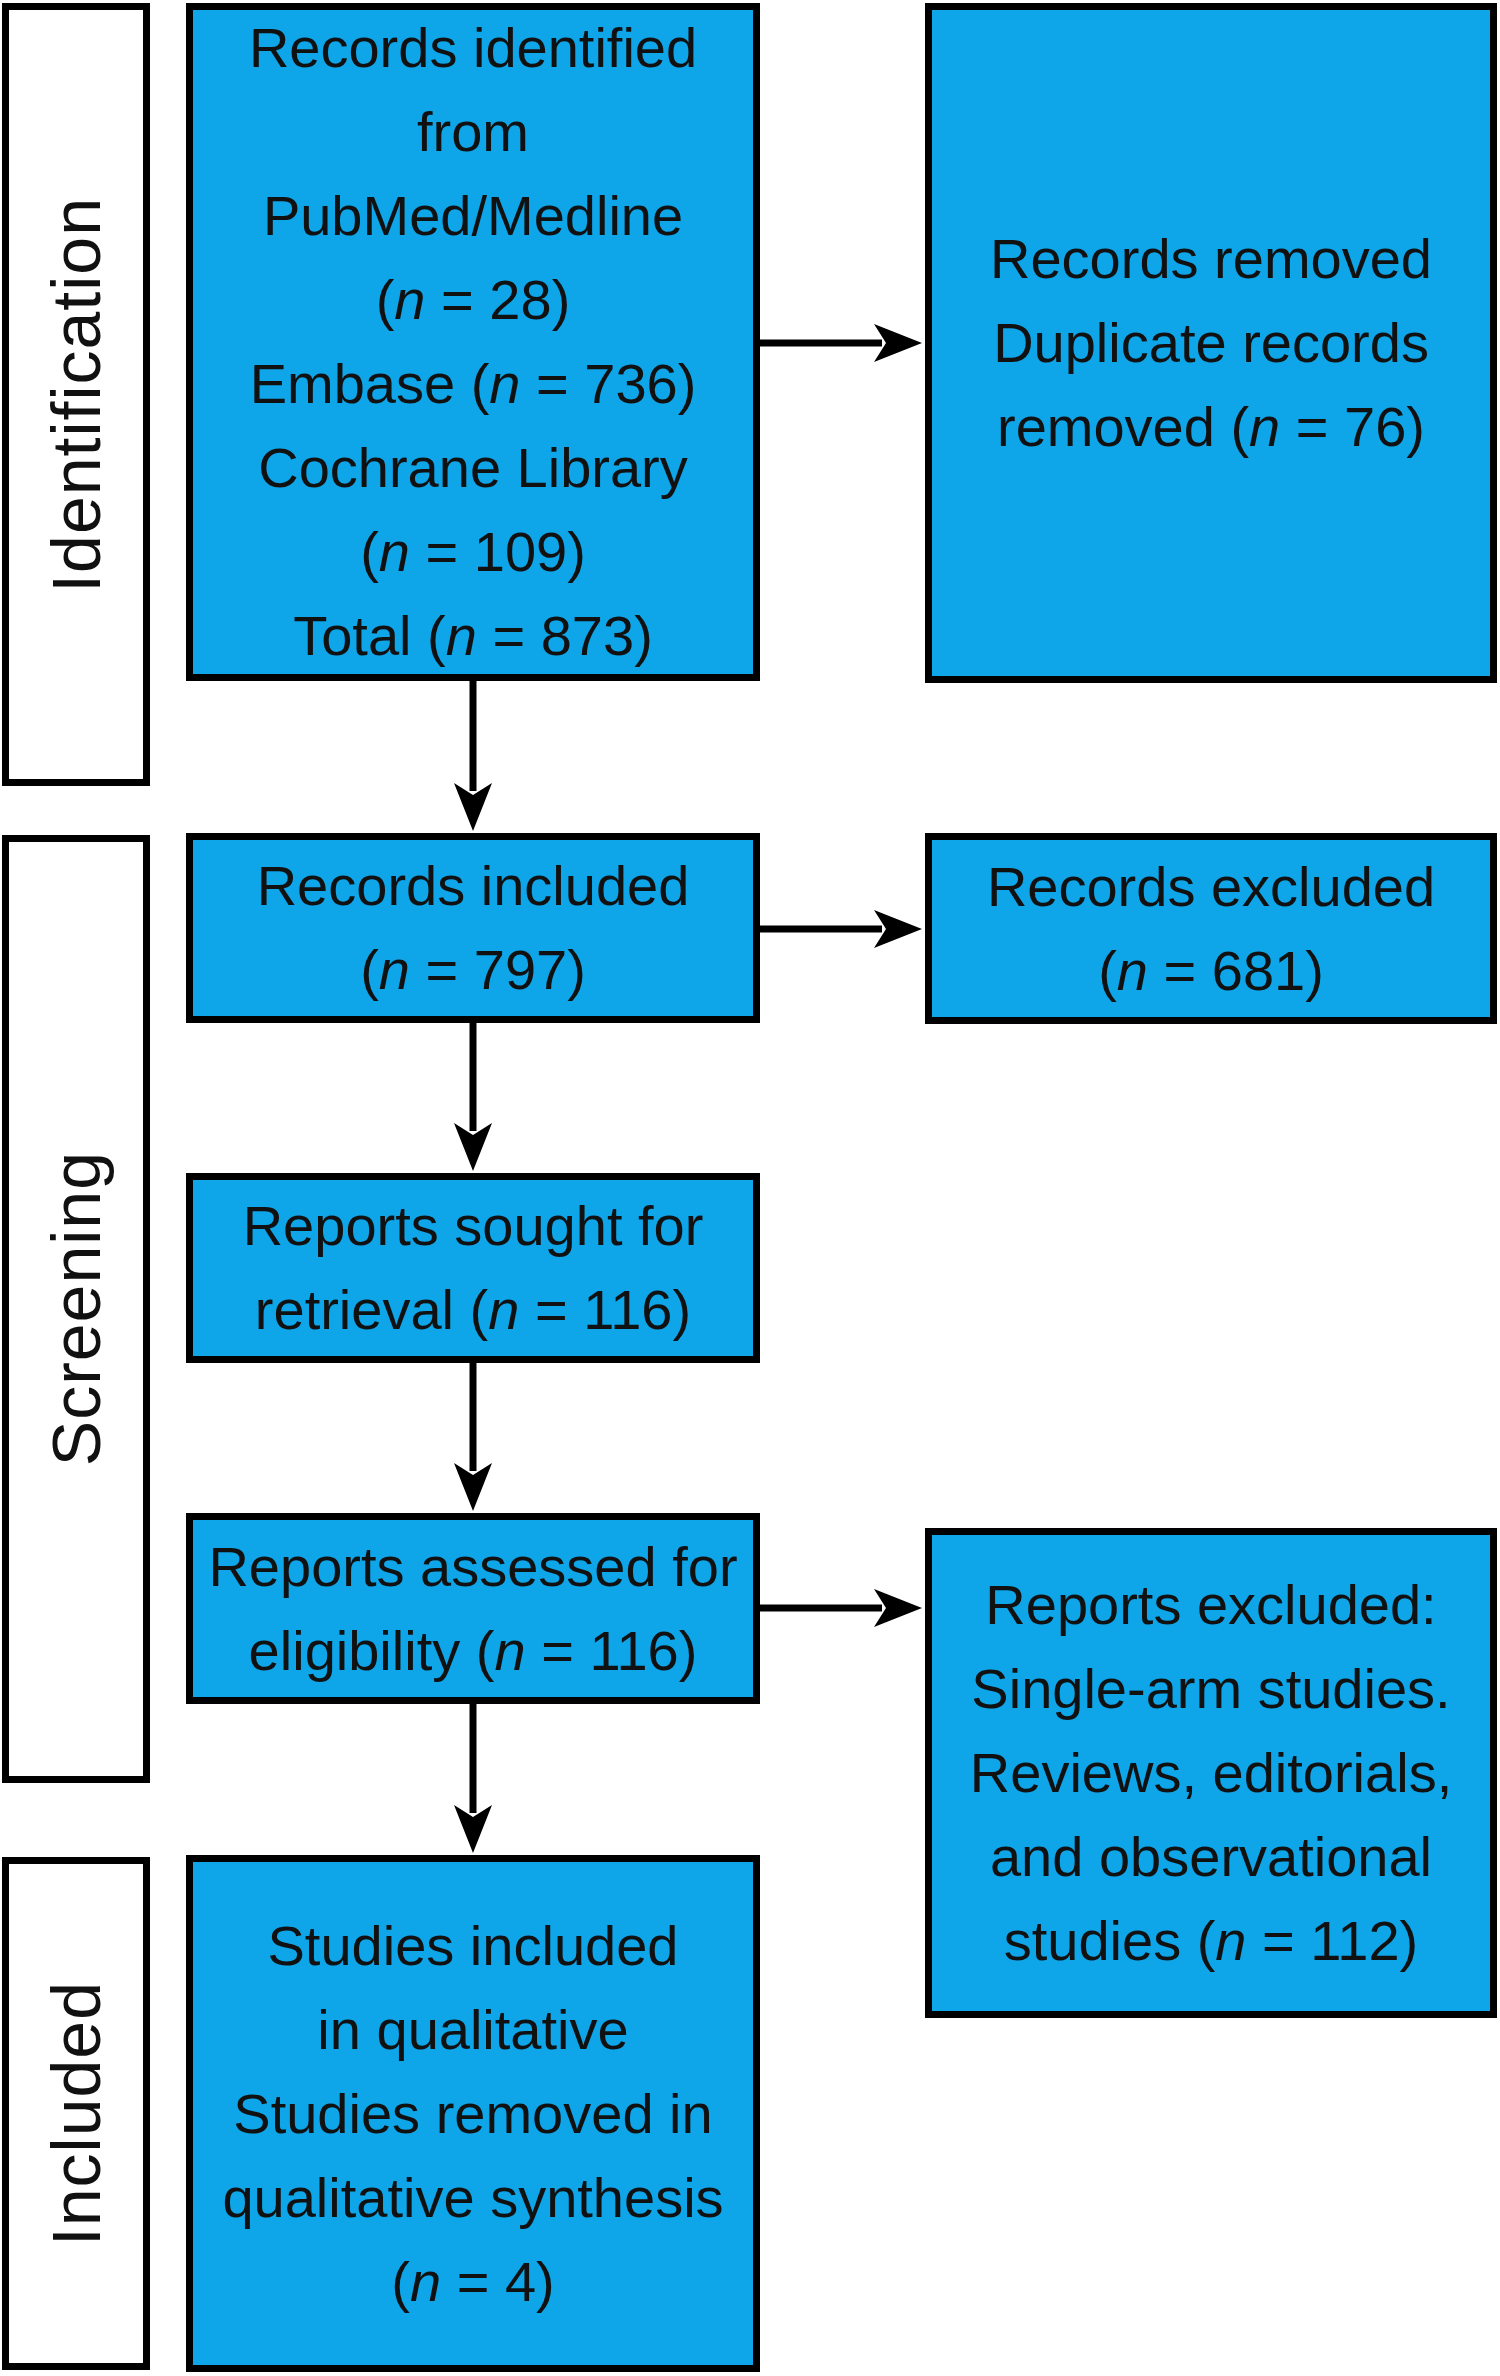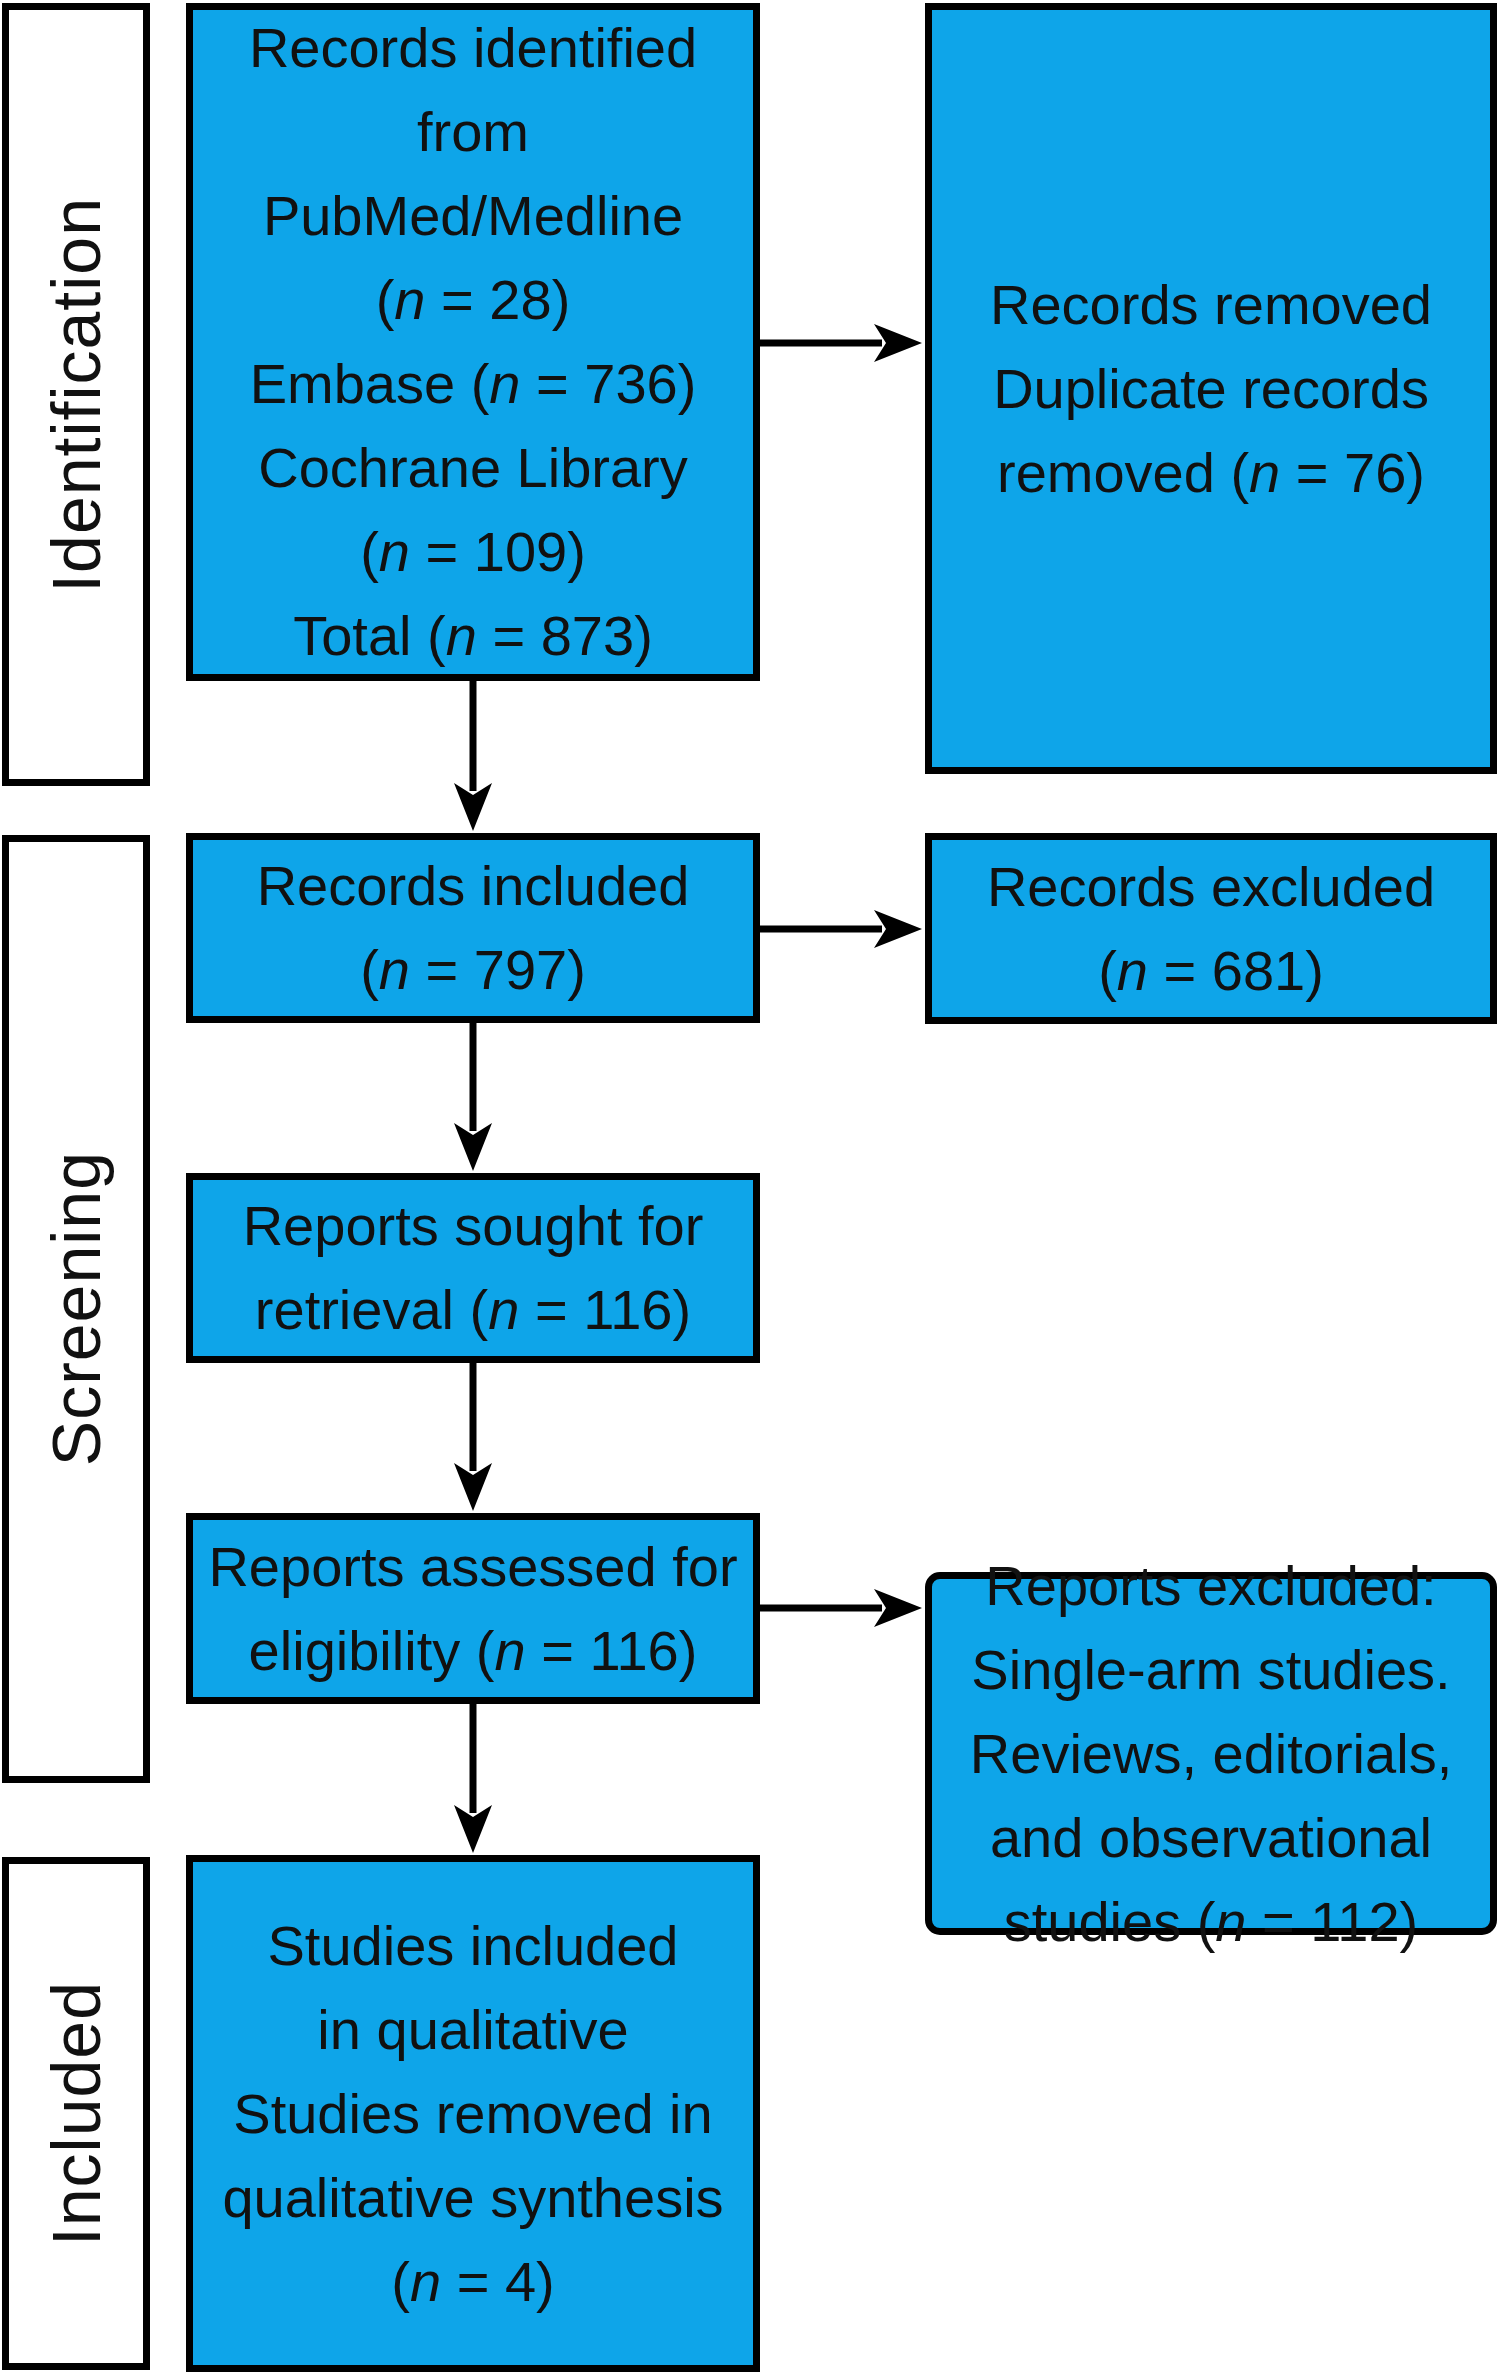--- a/index.html
+++ b/index.html
@@ -42,26 +42,26 @@
     writing-mode: vertical-rl;
     transform: rotate(180deg);
     white-space: nowrap;
     letter-spacing: 1px;
   }
   
   .stage-identification { left: 2px;   top: 3px;    width: 148px; height: 783px; }
   .stage-screening      { left: 2px;   top: 835px;  width: 148px; height: 948px; }
   .stage-included       { left: 2px;   top: 1857px; width: 148px; height: 513px; }
   .b-identified         { left: 186px; top: 3px;    width: 574px; height: 678px; }
-  .b-removed            { left: 925px; top: 3px;    width: 572px; height: 771px; }
+  .b-removed            { left: 925px; top: 3px;    width: 572px; height: 680px; }
   .b-screened           { left: 186px; top: 833px;  width: 574px; height: 190px; }
   .b-rec-excluded       { left: 925px; top: 833px;  width: 572px; height: 191px; }
   .b-sought             { left: 186px; top: 1173px; width: 574px; height: 190px; }
   .b-assessed           { left: 186px; top: 1513px; width: 574px; height: 191px; }
-  .b-rep-excluded       { left: 925px; top: 1572px; width: 572px; height: 363px; border-radius: 15px; }
+  .b-rep-excluded       { left: 925px; top: 1528px; width: 572px; height: 490px; }
   .b-included           { left: 186px; top: 1855px; width: 574px; height: 517px; }
   .arrow-layer {
     position: absolute;
     left: 0; top: 0;
     width: 1500px;
     height: 2376px;
     z-index: 1;
     pointer-events: none;
   }
   .arrow-layer line    { stroke: #000000; stroke-width: 7px; }

